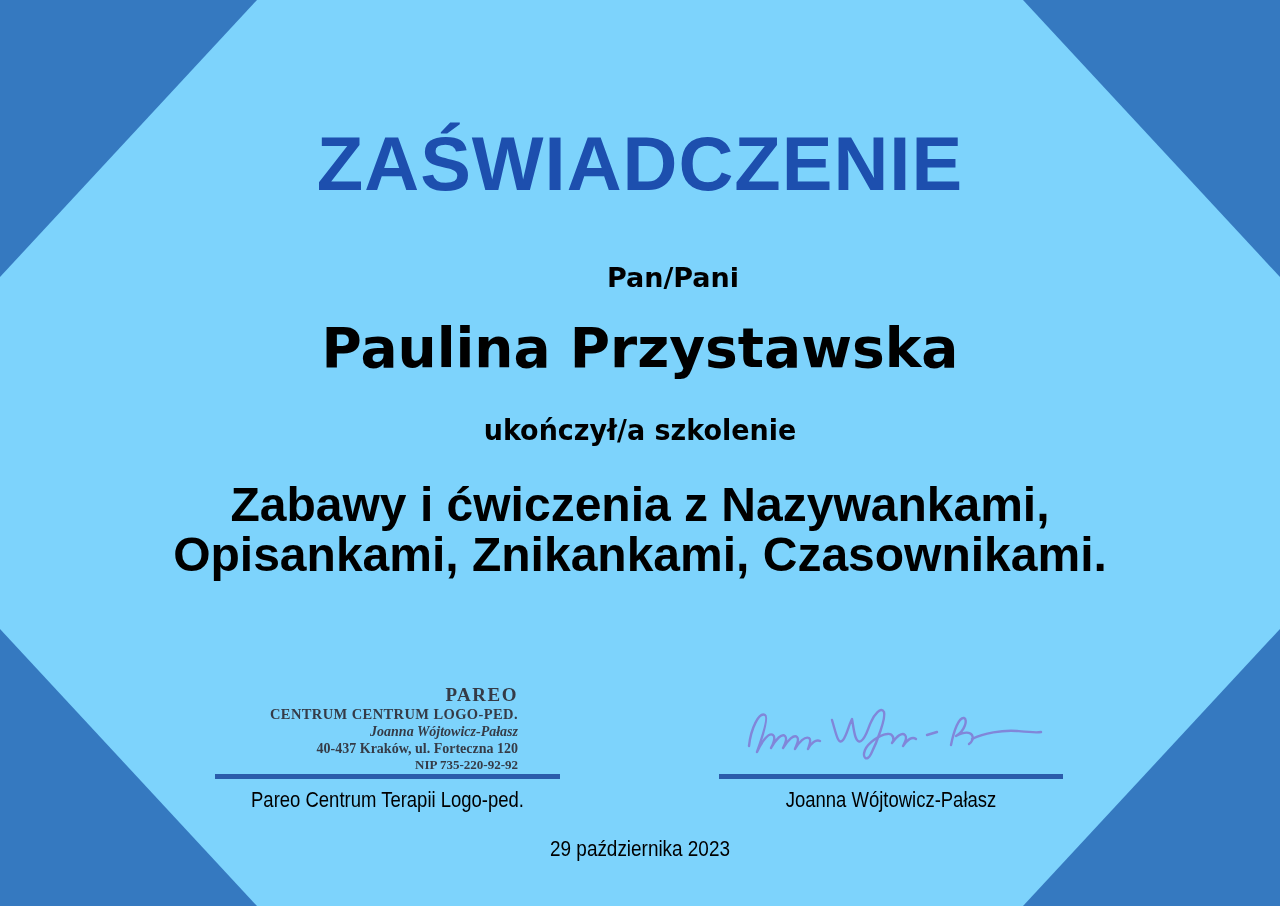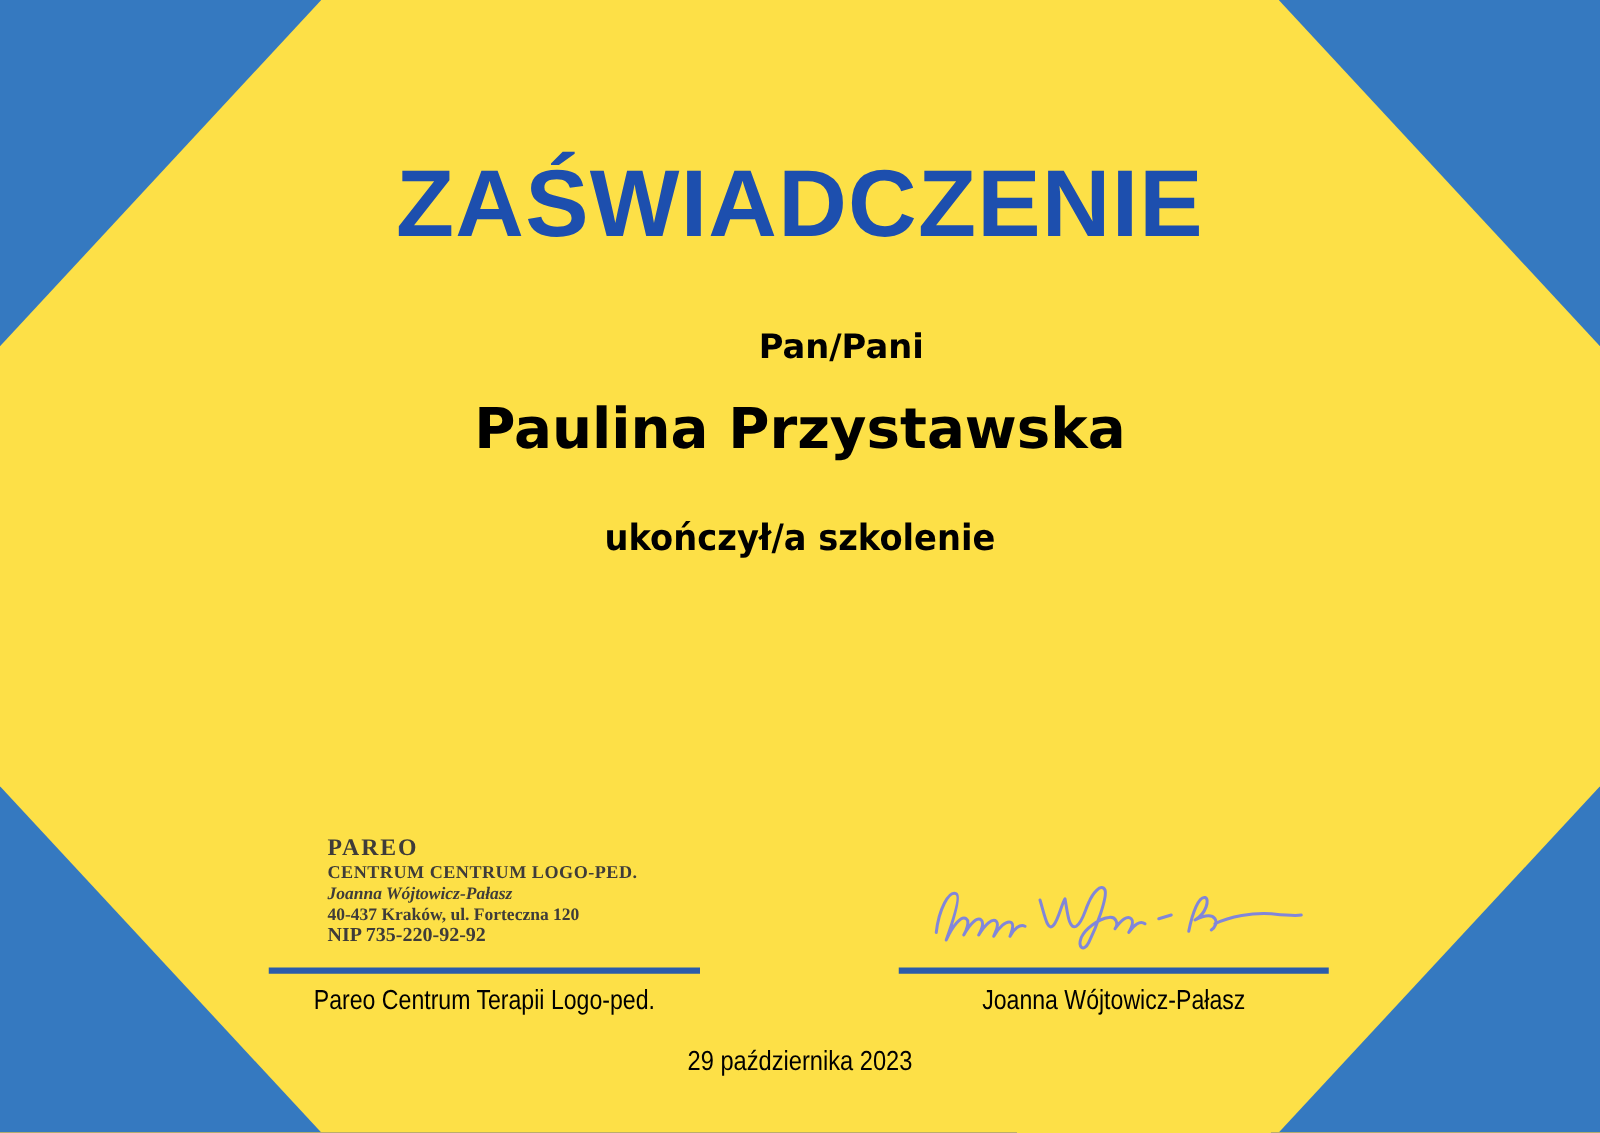--- a/index.html
+++ b/index.html
@@ -7,60 +7,60 @@
     --title-blue:#1d4fae;
     --line-blue:#2b5cab;
     --signature-ink:#8186d9;
     --stamp-ink:#2f2f38;
     --text-black:#000000;
   }
   html,body{margin:0;padding:0;background:#888;}
   .certificate{
     position:relative;
     width:1280px;height:906px;
-    background:#fde047;
+    background:#7dd3fc;
     overflow:hidden;
     font-family:"DejaVu Sans",sans-serif;
     color:var(--text-black);
     margin:0 auto;
   }
   .corner{position:absolute;width:257px;height:277px;background:var(--corner-blue);}
   .corner.tl{left:0;top:0;clip-path:polygon(0 0,100% 0,0 100%);}
   .corner.tr{right:0;top:0;clip-path:polygon(0 0,100% 0,100% 100%);}
   .corner.bl{left:0;bottom:0;clip-path:polygon(0 0,0 100%,100% 100%);}
   .corner.br{right:0;bottom:0;clip-path:polygon(100% 0,100% 100%,0 100%);}
 
   .txt{position:absolute;left:0;width:1280px;text-align:center;white-space:nowrap;}
   .title{
     top:120px;
     font-family:"Liberation Sans","DejaVu Sans",sans-serif;
     font-size:76px;font-weight:bold;letter-spacing:1px;
     color:var(--title-blue);
   }
   .salutation{top:262px;font-size:27px;font-weight:bold;padding-left:33px;}
-  .recipient{top:316px;font-size:45px;font-weight:bold;}
+  .recipient{top:316px;font-size:55px;font-weight:bold;}
   .completion{top:413px;font-size:29px;font-weight:bold;transform:scaleX(.93);transform-origin:center;}
   .course{
     top:480px;
     font-family:"Liberation Sans","DejaVu Sans",sans-serif;
     font-size:48px;font-weight:bold;line-height:50px;
   }
 
   .stamp{
-    position:absolute;left:262px;top:668px;width:256px;
-    text-align:left;
+    position:absolute;left:262px;top:684px;width:256px;
+    text-align:right;
     font-family:"Liberation Serif","DejaVu Serif",serif;
     color:var(--stamp-ink);
     opacity:.92;
   }
   .stamp .s1{font-size:19px;font-weight:bold;letter-spacing:1.5px;line-height:21px;}
   .stamp .s2{font-size:14.5px;font-weight:bold;letter-spacing:.4px;line-height:18px;}
   .stamp .s3{font-size:14px;font-weight:bold;font-style:italic;line-height:17px;}
   .stamp .s4{font-size:14px;font-weight:600;line-height:17px;}
-  .stamp .s5{font-size:16px;font-weight:600;line-height:16px;}
+  .stamp .s5{font-size:13px;font-weight:600;line-height:16px;}
 
   .sig-svg{position:absolute;left:735px;top:688px;}
 
   .rule{position:absolute;top:774px;height:5px;background:var(--line-blue);}
   .rule.left{left:215px;width:345px;}
   .rule.right{left:719px;width:344px;}
 
   .sig-label{
     position:absolute;top:788px;height:24px;line-height:24px;
     font-family:"Liberation Sans","DejaVu Sans",sans-serif;
@@ -84,20 +84,24 @@
   <div class="corner tl"></div>
   <div class="corner tr"></div>
   <div class="corner bl"></div>
   <div class="corner br"></div>
 
   <div class="txt title">ZAŚWIADCZENIE</div>
   <div class="txt salutation">Pan/Pani</div>
   <div class="txt recipient">Paulina Przystawska</div>
   <div class="txt completion">ukończył/a szkolenie</div>
 
+  <div class="txt course">
+    <div>Zabawy i ćwiczenia z Nazywankami,</div>
+    <div>Opisankami, Znikankami, Czasownikami.</div>
+  </div>
 
   <div class="stamp">
     <div class="s1">PAREO</div>
     <div class="s2">CENTRUM CENTRUM LOGO-PED.</div>
     <div class="s3">Joanna Wójtowicz-Pałasz</div>
     <div class="s4">40-437 Kraków, ul. Forteczna 120</div>
     <div class="s5">NIP 735-220-92-92</div>
   </div>
 
   <svg class="sig-svg" width="312" height="78" viewBox="0 0 312 78" fill="none" stroke="var(--signature-ink)" stroke-width="2.4" stroke-linecap="round" stroke-linejoin="round">

